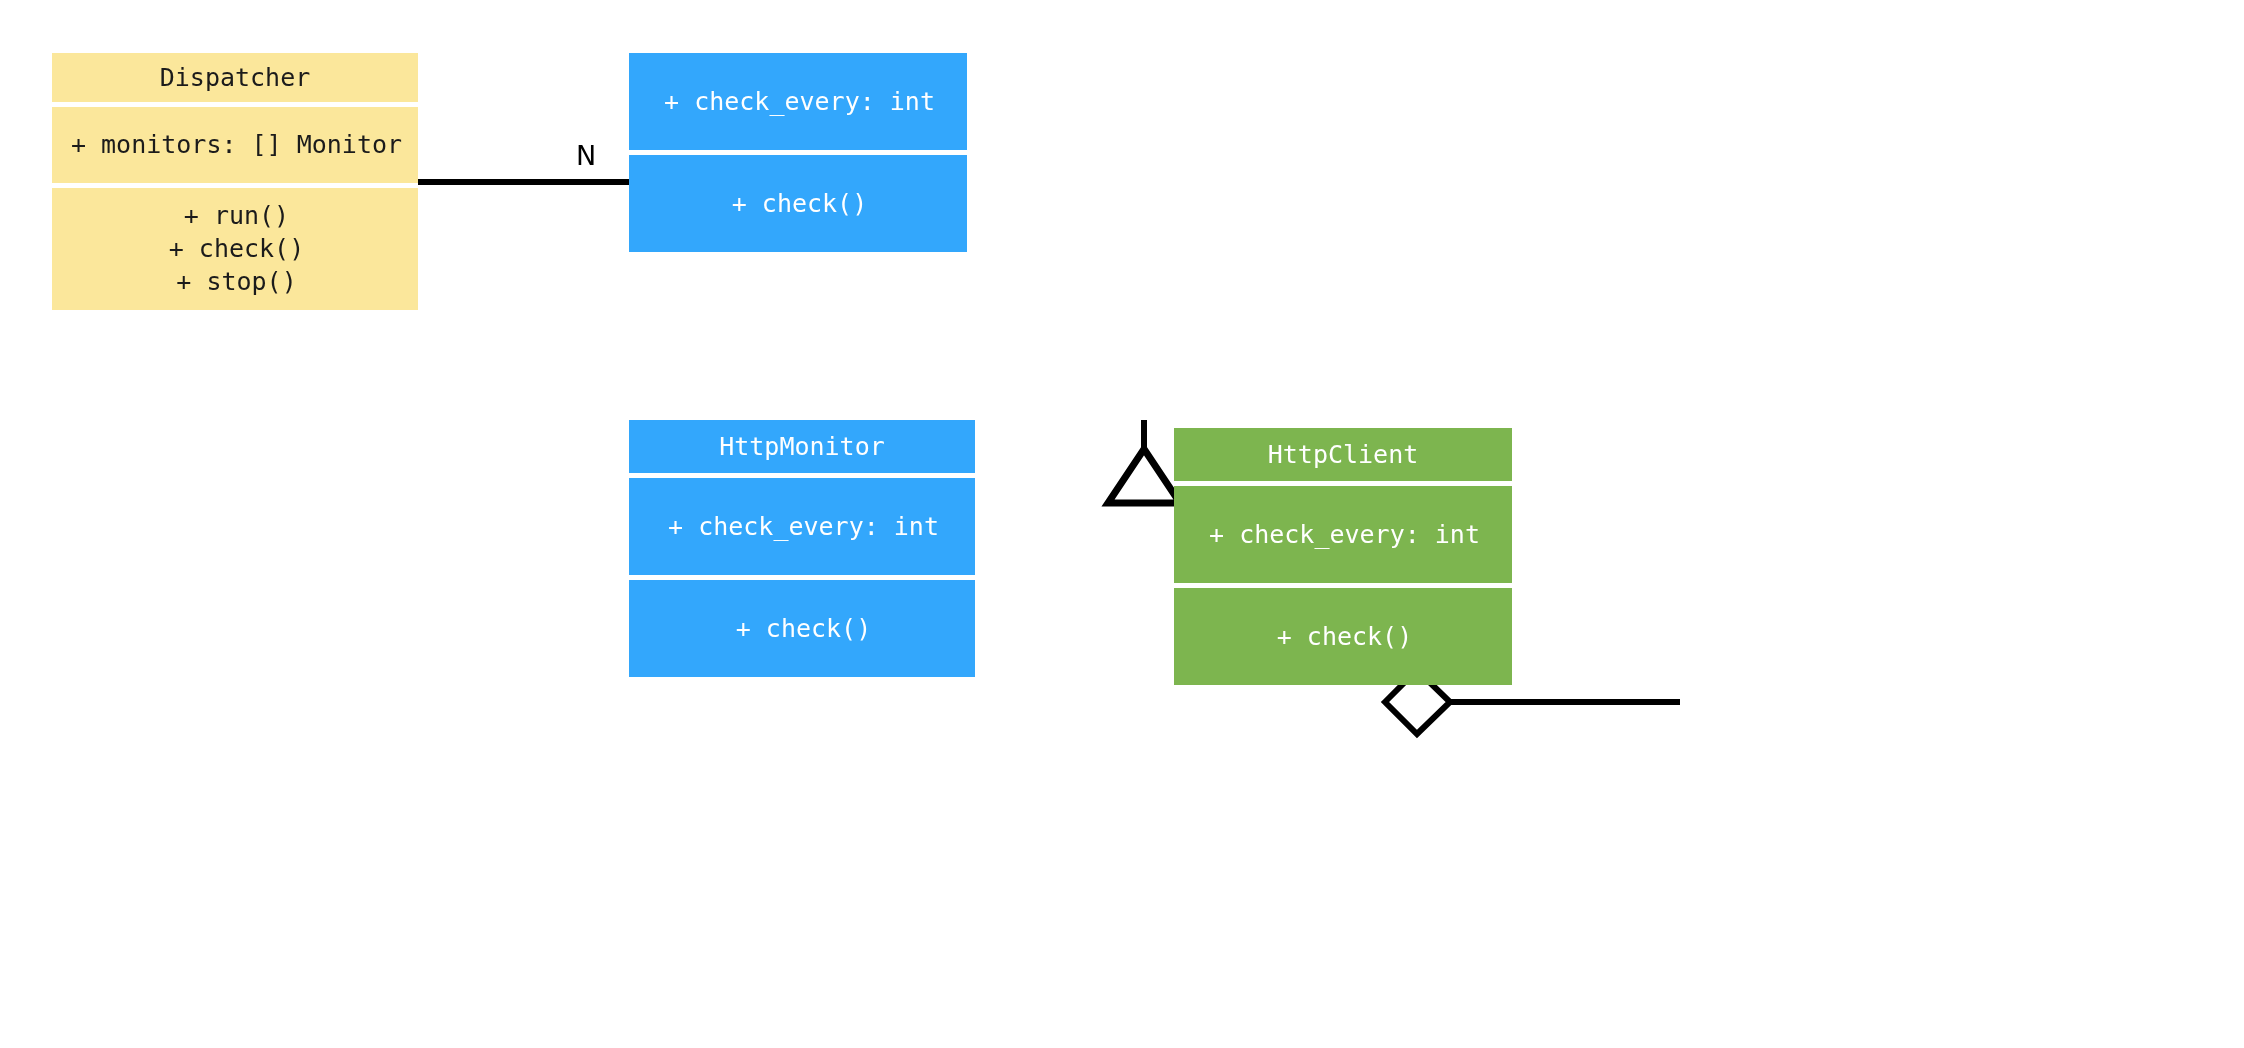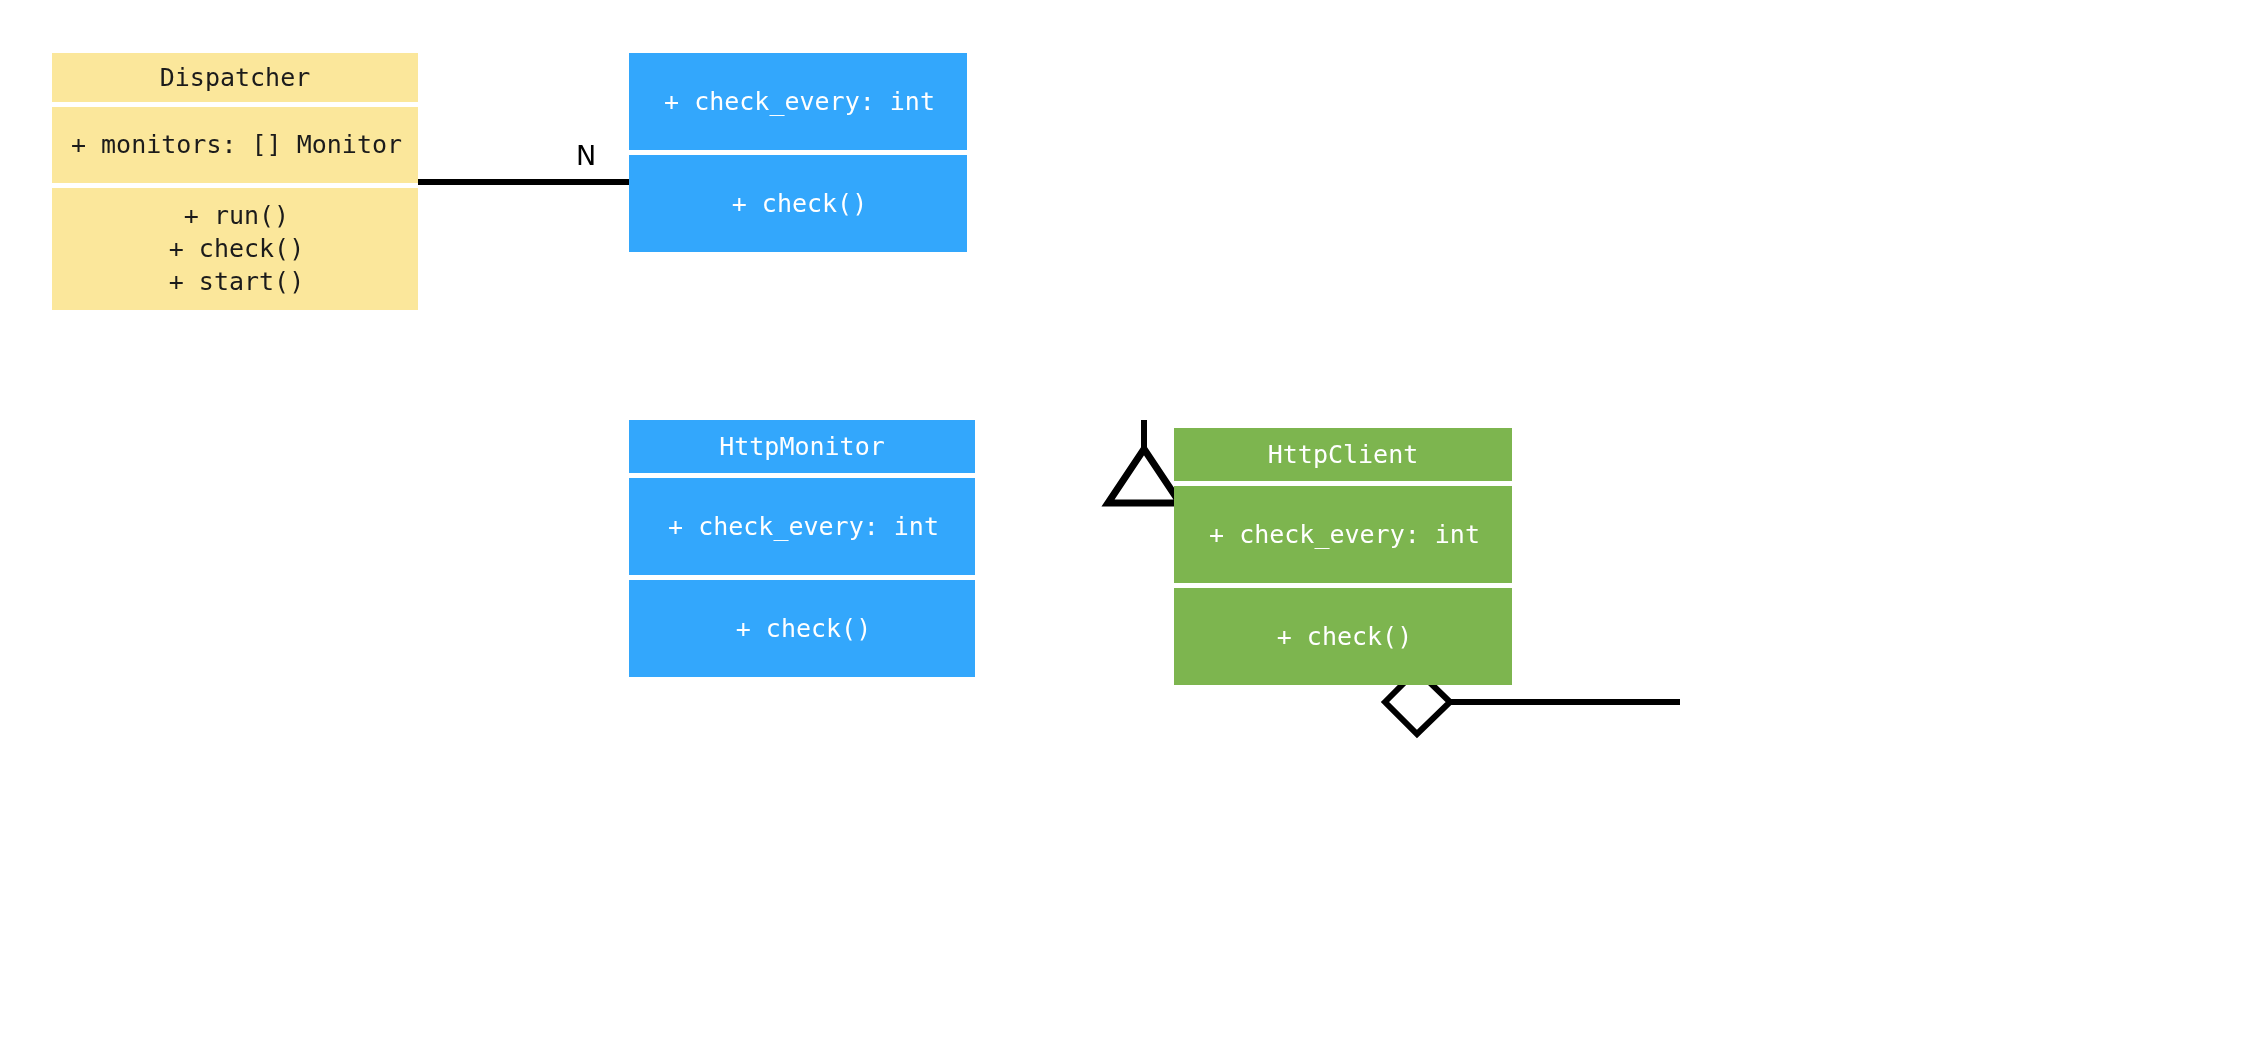--- a/index.html
+++ b/index.html
@@ -145,21 +145,21 @@
   <div class="uml-class theme-yellow" id="class-dispatcher">
     <div class="compartment title">
       <span>Dispatcher</span>
     </div>
     <div class="compartment attrs">
       <span class="member">+ monitors: [] Monitor</span>
     </div>
     <div class="compartment ops">
       <span class="member">+ run()</span>
       <span class="member">+ check()</span>
-      <span class="member">+ start()</span>
+      <span class="member">+ stop()</span>
     </div>
   </div>
 
   <div class="uml-class theme-blue" id="class-monitor">
     <div class="compartment attrs">
       <span class="member">+ check_every: int</span>
     </div>
     <div class="compartment ops">
       <span class="member">+ check()</span>
     </div>

